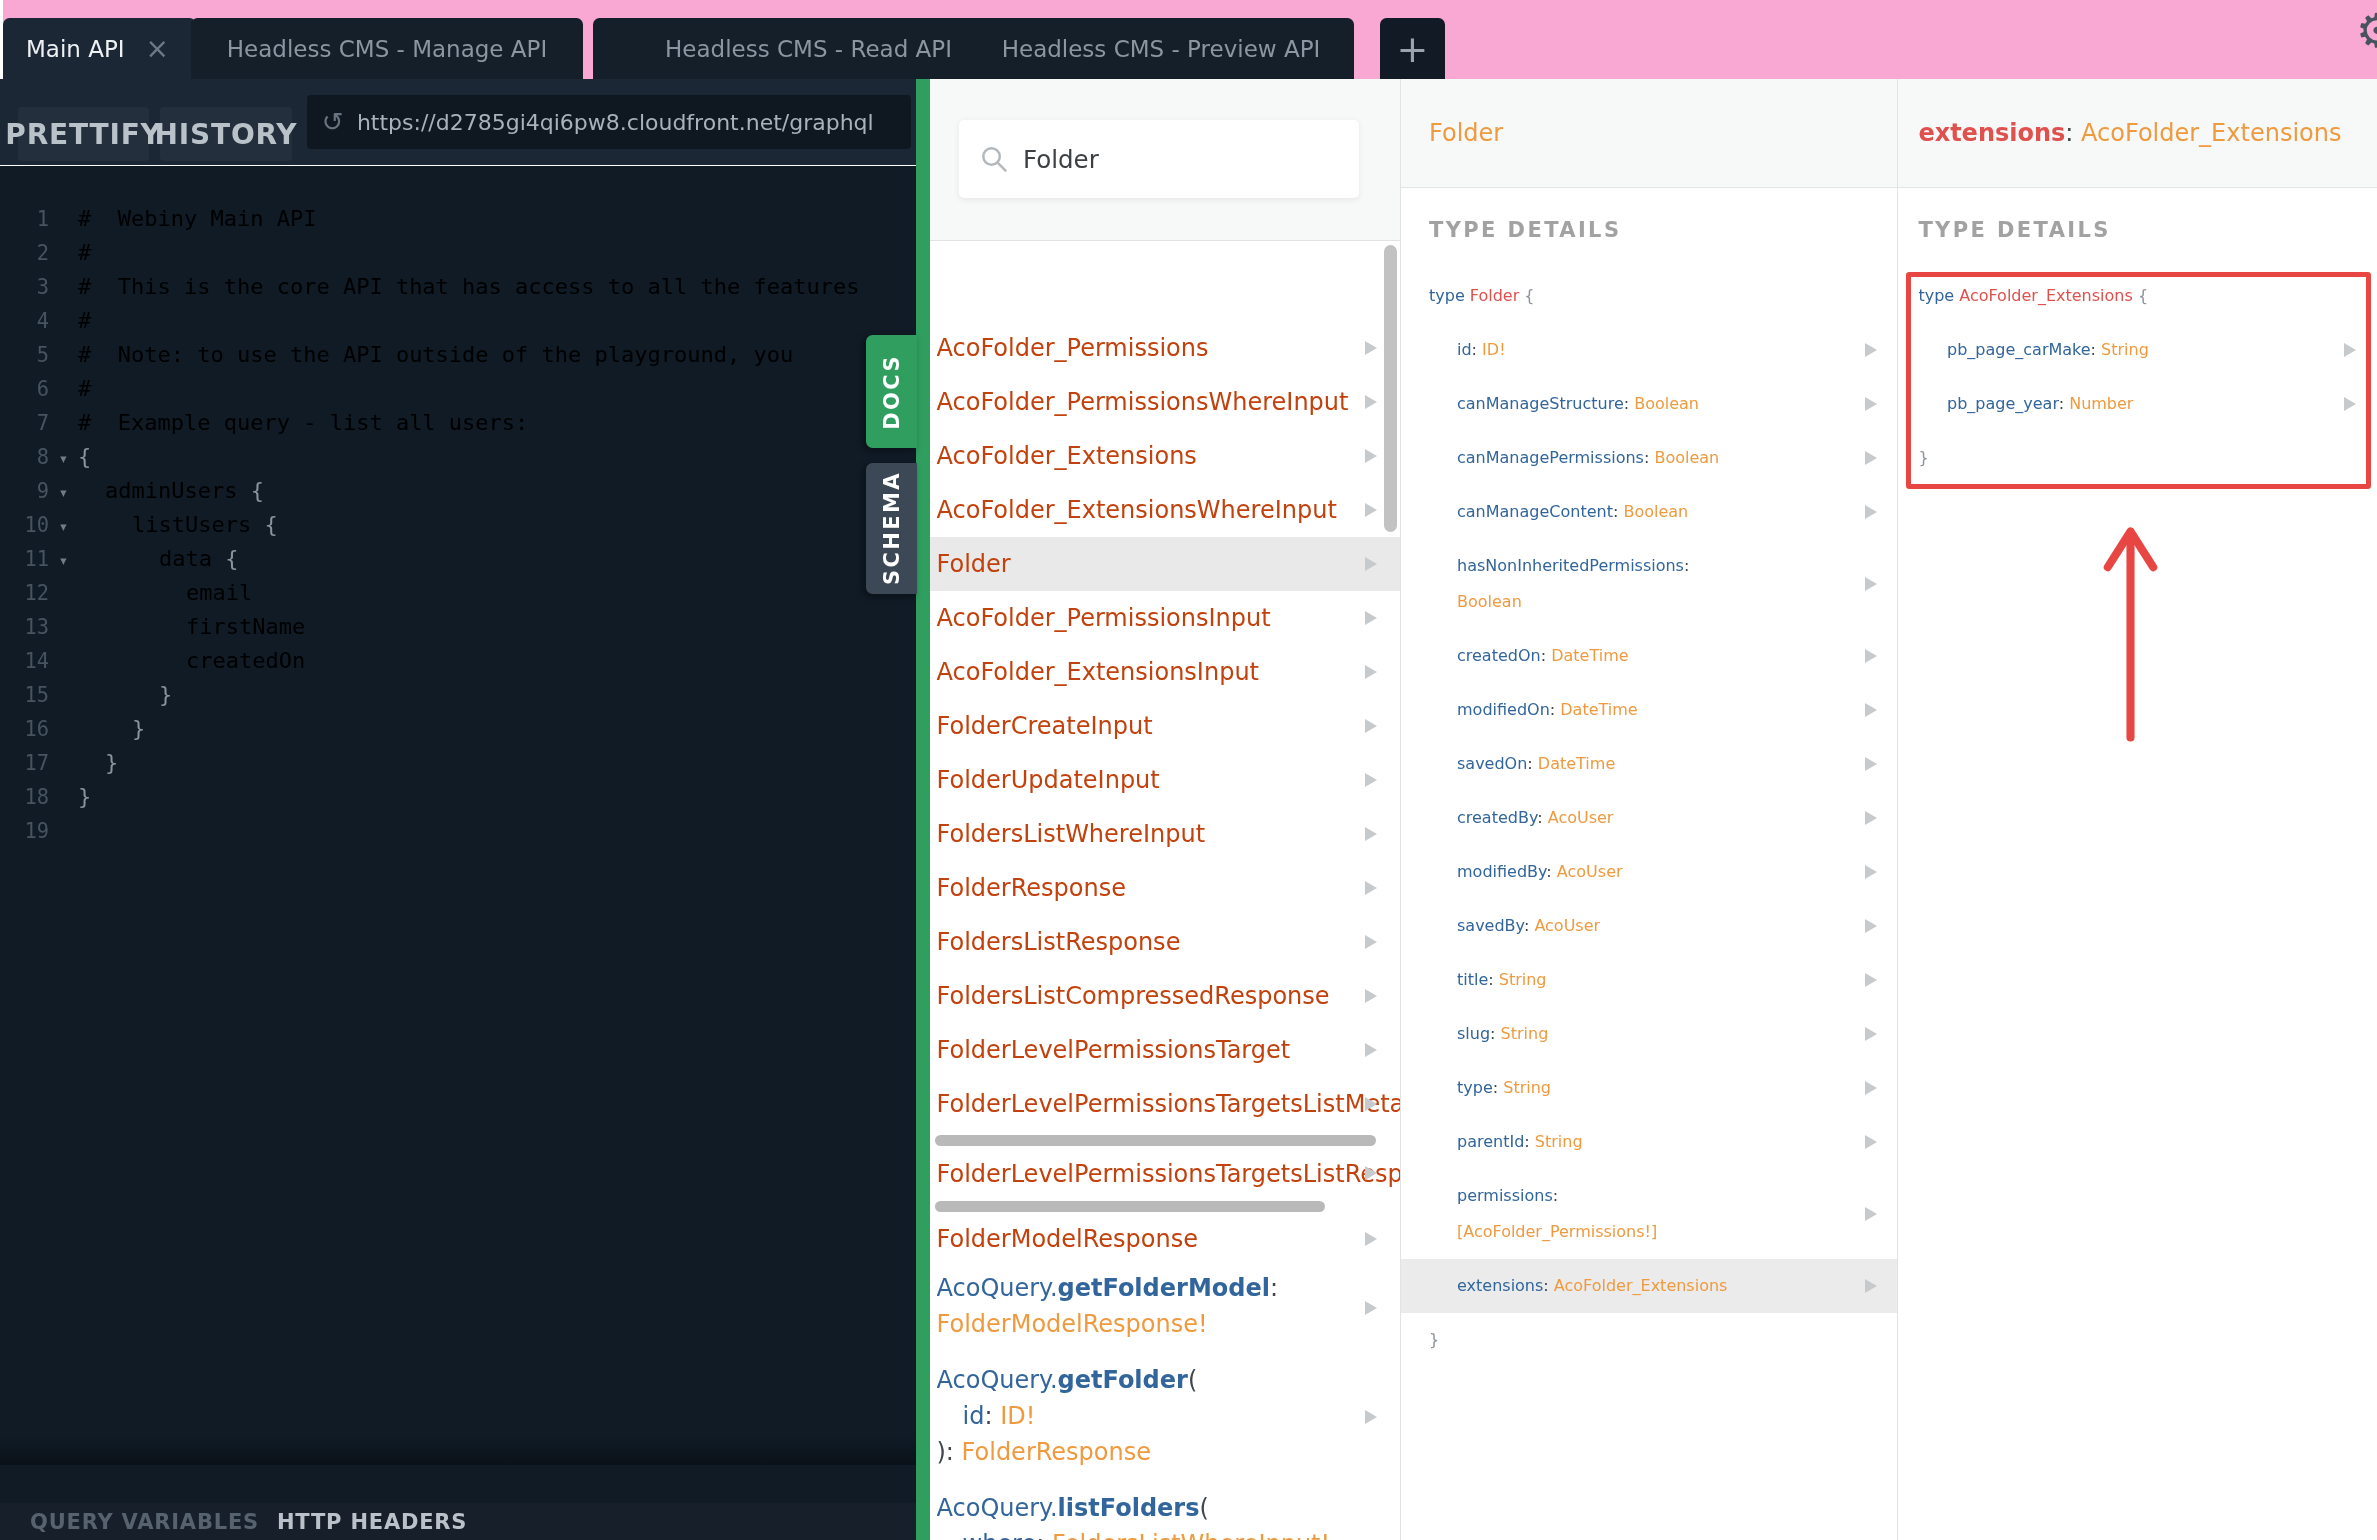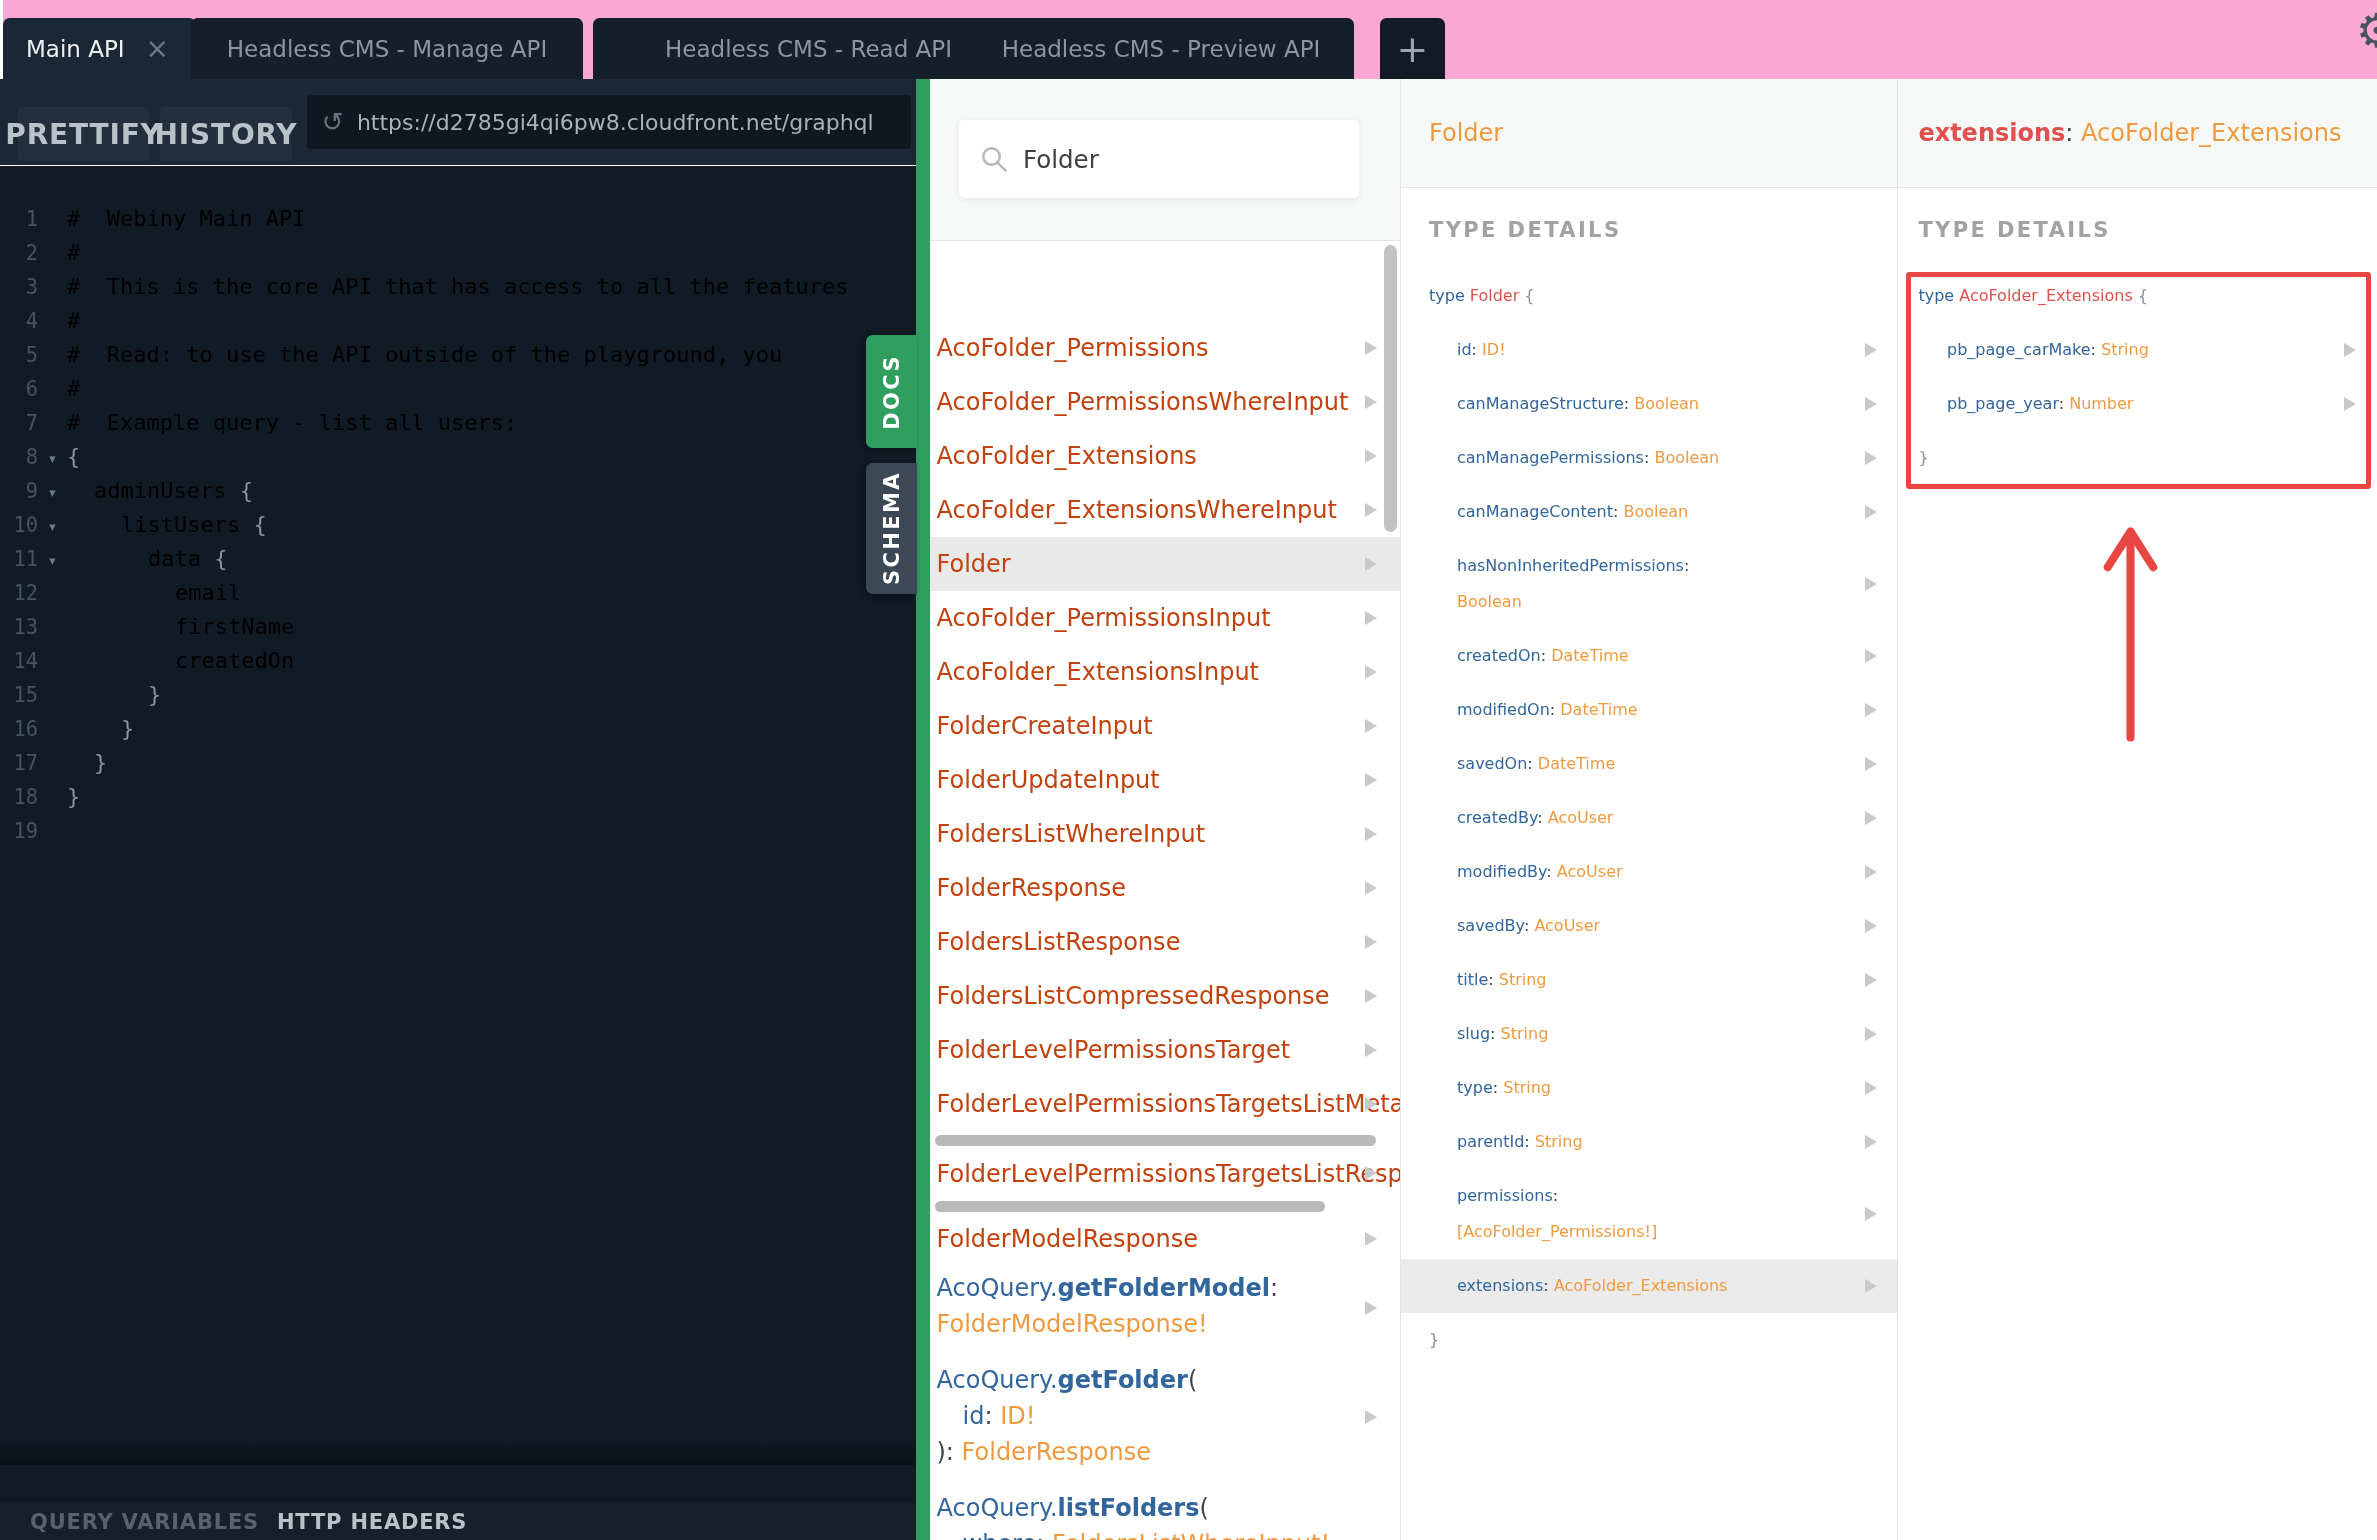--- a/index.html
+++ b/index.html
@@ -19,21 +19,21 @@
   .tbtn{position:absolute;top:28px;height:54px;background:#232f3c;border-radius:4.1px;border:none;
         color:#b9c1c9;font-family:"DejaVu Sans",sans-serif;font-size:28px;font-weight:700;letter-spacing:0.8px;
         display:flex;align-items:center;justify-content:center;cursor:pointer;}
   #urlbar{position:absolute;left:307px;top:16.3px;width:604px;height:54px;background:#0f1821;border-radius:4.1px;
         display:flex;align-items:center;}
   #urlbar .reload{color:#67737f;font-size:26px;margin:0 11.4px 0 14.7px;}
   #urlbar input{background:transparent;border:none;outline:none;color:#a9b2bb;font-size:22px;
         font-family:"DejaVu Sans",sans-serif;width:522px;}
   
   #editor{position:absolute;left:0;top:166px;width:916px;height:1337px;background:#101b26;overflow:hidden;}
-  #code{position:absolute;left:0;top:36px;width:916px;}
+  #code{position:absolute;left:0;top:36px;width:916px;padding-left:11px;}
   .code-line{height:34px;line-height:34px;font-family:"DejaVu Sans Mono",monospace;font-size:22px;white-space:pre;}
   .code-line .num{display:inline-block;width:38px;text-align:right;color:#47545f;font-size:20.4px;}
   .code-line .fold{display:inline-block;width:29px;text-align:center;color:#6f7d88;font-size:16.3px;}
   #editor-shadow{position:absolute;left:0;bottom:38px;width:916px;height:29px;
         background:linear-gradient(to bottom,rgba(5,9,14,0) 0%,rgba(5,9,14,0.55) 100%);}
   #footer{position:absolute;left:0;top:1503px;width:916px;height:38px;background:#161f2a;
         display:flex;align-items:center;padding-left:30px;box-sizing:border-box;}
   #footer .qv{color:#56626d;font-size:21px;font-weight:700;letter-spacing:0.8px;margin-right:18px;cursor:pointer;}
   #footer .hh{color:#bac1c9;font-size:21px;font-weight:700;letter-spacing:0.8px;cursor:pointer;}
   
@@ -130,21 +130,21 @@
     <input type="text" value="https://d2785gi4qi6pw8.cloudfront.net/graphql" style="">
   </div>
 </div>
 
 <div id="editor">
   <div id="code">
       <div class="code-line"><span class="num">1</span><span class="fold"></span><span class="c-cm">#  Webiny Main API</span></div>
       <div class="code-line"><span class="num">2</span><span class="fold"></span><span class="c-cm">#</span></div>
       <div class="code-line"><span class="num">3</span><span class="fold"></span><span class="c-cm">#  This is the core API that has access to all the features</span></div>
       <div class="code-line"><span class="num">4</span><span class="fold"></span><span class="c-cm">#</span></div>
-      <div class="code-line"><span class="num">5</span><span class="fold"></span><span class="c-cm">#  Read: to use the API outside of the playground, you</span></div>
+      <div class="code-line"><span class="num">5</span><span class="fold"></span><span class="c-cm">#  Note: to use the API outside of the playground, you</span></div>
       <div class="code-line"><span class="num">6</span><span class="fold"></span><span class="c-cm">#</span></div>
       <div class="code-line"><span class="num">7</span><span class="fold"></span><span class="c-cm">#  Example query - list all users:</span></div>
       <div class="code-line"><span class="num">8</span><span class="fold">▾</span><span class="c-br">{</span></div>
       <div class="code-line"><span class="num">9</span><span class="fold">▾</span><span style="display: inline-block; width: 27px;"></span><span class="c-gr">adminUsers</span><span class="c-br"> {</span></div>
       <div class="code-line"><span class="num">10</span><span class="fold">▾</span><span style="display: inline-block; width: 54px;"></span><span class="c-gr">listUsers</span><span class="c-br"> {</span></div>
       <div class="code-line"><span class="num">11</span><span class="fold">▾</span><span style="display: inline-block; width: 81px;"></span><span class="c-gr">data</span><span class="c-br"> {</span></div>
       <div class="code-line"><span class="num">12</span><span class="fold"></span><span style="display: inline-block; width: 108px;"></span><span class="c-gr">email</span></div>
       <div class="code-line"><span class="num">13</span><span class="fold"></span><span style="display: inline-block; width: 108px;"></span><span class="c-gr">firstName</span></div>
       <div class="code-line"><span class="num">14</span><span class="fold"></span><span style="display: inline-block; width: 108px;"></span><span class="c-gr">createdOn</span></div>
       <div class="code-line"><span class="num">15</span><span class="fold"></span><span style="display: inline-block; width: 81px;"></span><span class="c-br">}</span></div>

